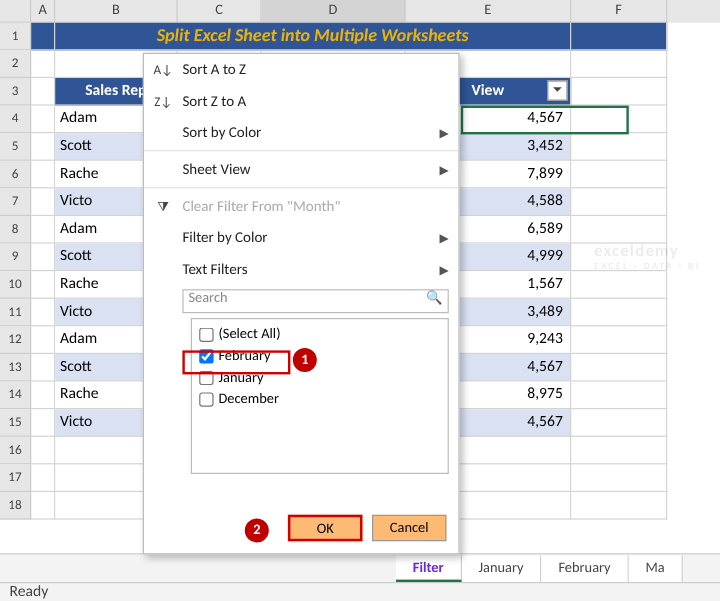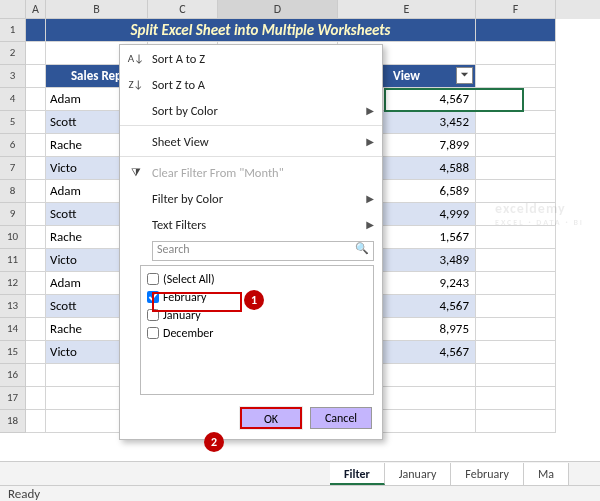--- a/index.html
+++ b/index.html
@@ -10,54 +10,54 @@
 .corner { width: 26px; border-right: 1px solid #ccc; border-bottom: 1px solid #ccc; background: #e6e6e6; }
 .col-h { border-right: 1px solid #ccc; border-bottom: 1px solid #ccc; text-align: center; font-size: 12px; color: #444; line-height: 18px; }
 .col-A { width: 20px; } .col-B { width: 102px; } .col-C { width: 70px; } .col-D { width: 120px; } .col-E { width: 138px; } .col-F { width: 80px; }
 .col-D.col-h { background: #d4d4d4; }
 
 .rows { display: flex; flex-direction: column; }
 .row { display: flex; height: 23px; }
 .row-h { width: 26px; background: #e6e6e6; border-right: 1px solid #ccc; border-bottom: 1px solid #ccc; text-align: center; font-size: 11px; color: #444; line-height: 22px; }
 .cell { border-right: 1px solid #d4d4d4; border-bottom: 1px solid #d4d4d4; padding: 0 4px; line-height: 22px; overflow: hidden; white-space: nowrap; }
 
-.title-row .cell { background: #2F5597; color: #fef9c3; font-weight: bold; font-style: italic; font-size: 15px; text-align: center; }
+.title-row .cell { background: #2F5597; color: #eab308; font-weight: bold; font-style: italic; font-size: 15px; text-align: center; }
 .title-merged { width: 430px; border-right: 1px solid #d4d4d4; }
 
 .hdr { background: #2F5597; color: #fff; font-weight: bold; text-align: center; position: relative; }
 .filter-btn { position: absolute; right: 2px; top: 2px; width: 17px; height: 17px; background: #fff; border: 1px solid #888; display: flex; align-items: center; justify-content: center; }
 .filter-btn svg { width: 9px; height: 9px; }
 
 .band-odd { background: #fff; }
 .band-even { background: #D9E1F2; }
 .sales-cell { display: flex; justify-content: space-between; padding: 0 6px; }
 
 .menu { position: absolute; left: 119px; top: 44px; width: 264px; background: #fff; border: 1px solid #bbb; box-shadow: 3px 3px 6px rgba(0,0,0,0.25); font-size: 12.5px; z-index: 50; }
 .menu-item { display: flex; align-items: center; height: 26px; padding: 0 8px 0 32px; position: relative; color: #222; }
 .menu-item.disabled { color: #aaa; }
 .menu-icon { position: absolute; left: 6px; width: 20px; text-align: center; font-size: 11px; color: #444; }
 .menu-arrow { margin-left: auto; font-size: 10px; color: #555; }
 .menu-sep { height: 1px; background: #e0e0e0; margin: 2px 0; }
 .search-box { margin: 4px 8px 4px 32px; height: 20px; border: 1px solid #bbb; display: flex; align-items: flex-start; padding: 0 4px; color: #888; font-size: 12px; position: relative; }
 .search-box .mag { margin-left: auto; font-size: 11px; color: #888; }
-.filter-list { margin: 2px 8px 4px 20px; height: 130px; border: 1px solid #bbb; padding: 4px 6px; overflow: auto; }
+.filter-list { margin: 2px 8px 4px 39px; height: 130px; border: 1px solid #bbb; padding: 4px 6px; overflow: auto; }
 .filter-opt { display: flex; align-items: center; height: 18px; gap: 4px; font-size: 12px; }
 .filter-opt input { width: 12px; height: 12px; }
 .highlight-red { border: 2px solid #d00000; position: absolute; left: 152px; top: 292px; width: 90px; height: 20px; z-index: 60; pointer-events: none; }
 .menu-buttons { display: flex; gap: 8px; justify-content: flex-end; padding: 8px 10px 10px; }
-.menu-btn { width: 62px; height: 22px; border: 1px solid #999; background: #c4b5fd; font-size: 12px; text-align: center; line-height: 20px; }
+.menu-btn { width: 62px; height: 22px; border: 1px solid #999; background: #fdba74; font-size: 12px; text-align: center; line-height: 20px; margin-top: 22px; }
 .highlight-ok { border: 2px solid #d00000; box-shadow: 0 0 0 1px rgba(0,0,0,0.08); }
 
 .callout { position: absolute; width: 20px; height: 20px; border-radius: 50%; background: #C00000; color: #fff; font-weight: bold; text-align: center; line-height: 20px; font-size: 12px; z-index: 70; }
 .callout-1 { left: 244px; top: 290px; }
 .callout-2 { left: 204px; top: 432px; }
 
 .tabs { position: absolute; left: 0; right: 0; bottom: 16px; height: 24px; background: #f3f3f3; border-top: 1px solid #ccc; display: flex; align-items: center; padding-left: 330px; font-size: 12px; }
 .tab { padding: 0 14px; height: 22px; line-height: 22px; border-right: 1px solid #ccc; color: #444; background: #fff; }
-.tab.active { color: #0f172a; font-weight: bold; border-bottom: 2px solid #217346; text-align: right; }
+.tab.active { color: #6d28d9; font-weight: bold; border-bottom: 2px solid #217346; text-align: right; }
 
 .status { position: absolute; left: 0; right: 0; bottom: 0; height: 16px; background: #f3f3f3; border-top: 1px solid #ccc; font-size: 13px; color: #444; padding-left: 8px; line-height: 15px; }
 
 .watermark { position: absolute; right: 16px; top: 200px; text-align: left; font-size: 14px; color: rgba(0,0,0,0.08); font-weight: bold; letter-spacing: 1px; z-index: 45; pointer-events: none; }
 .watermark small { display: block; font-size: 8px; letter-spacing: 2px; }
 
 .active-cell-border { position: absolute; border: 2px solid #217346; pointer-events: none; z-index: 30; }
 </style>
 </head>
 <body>

